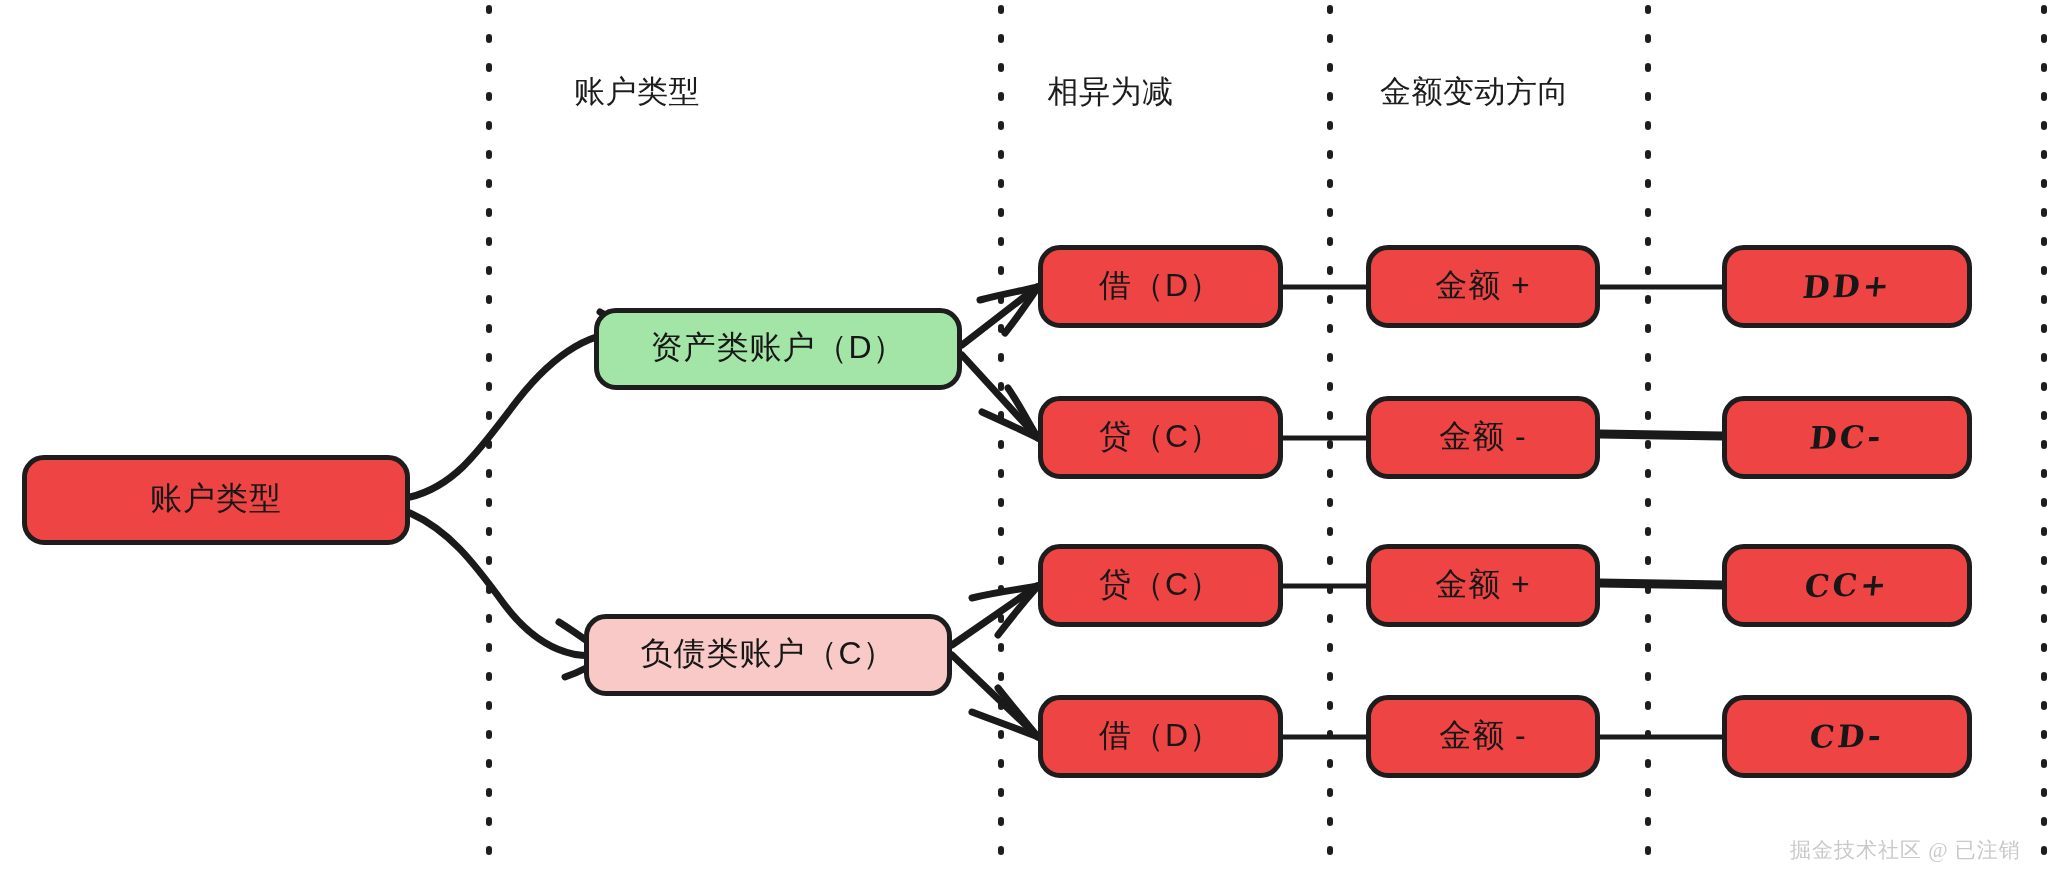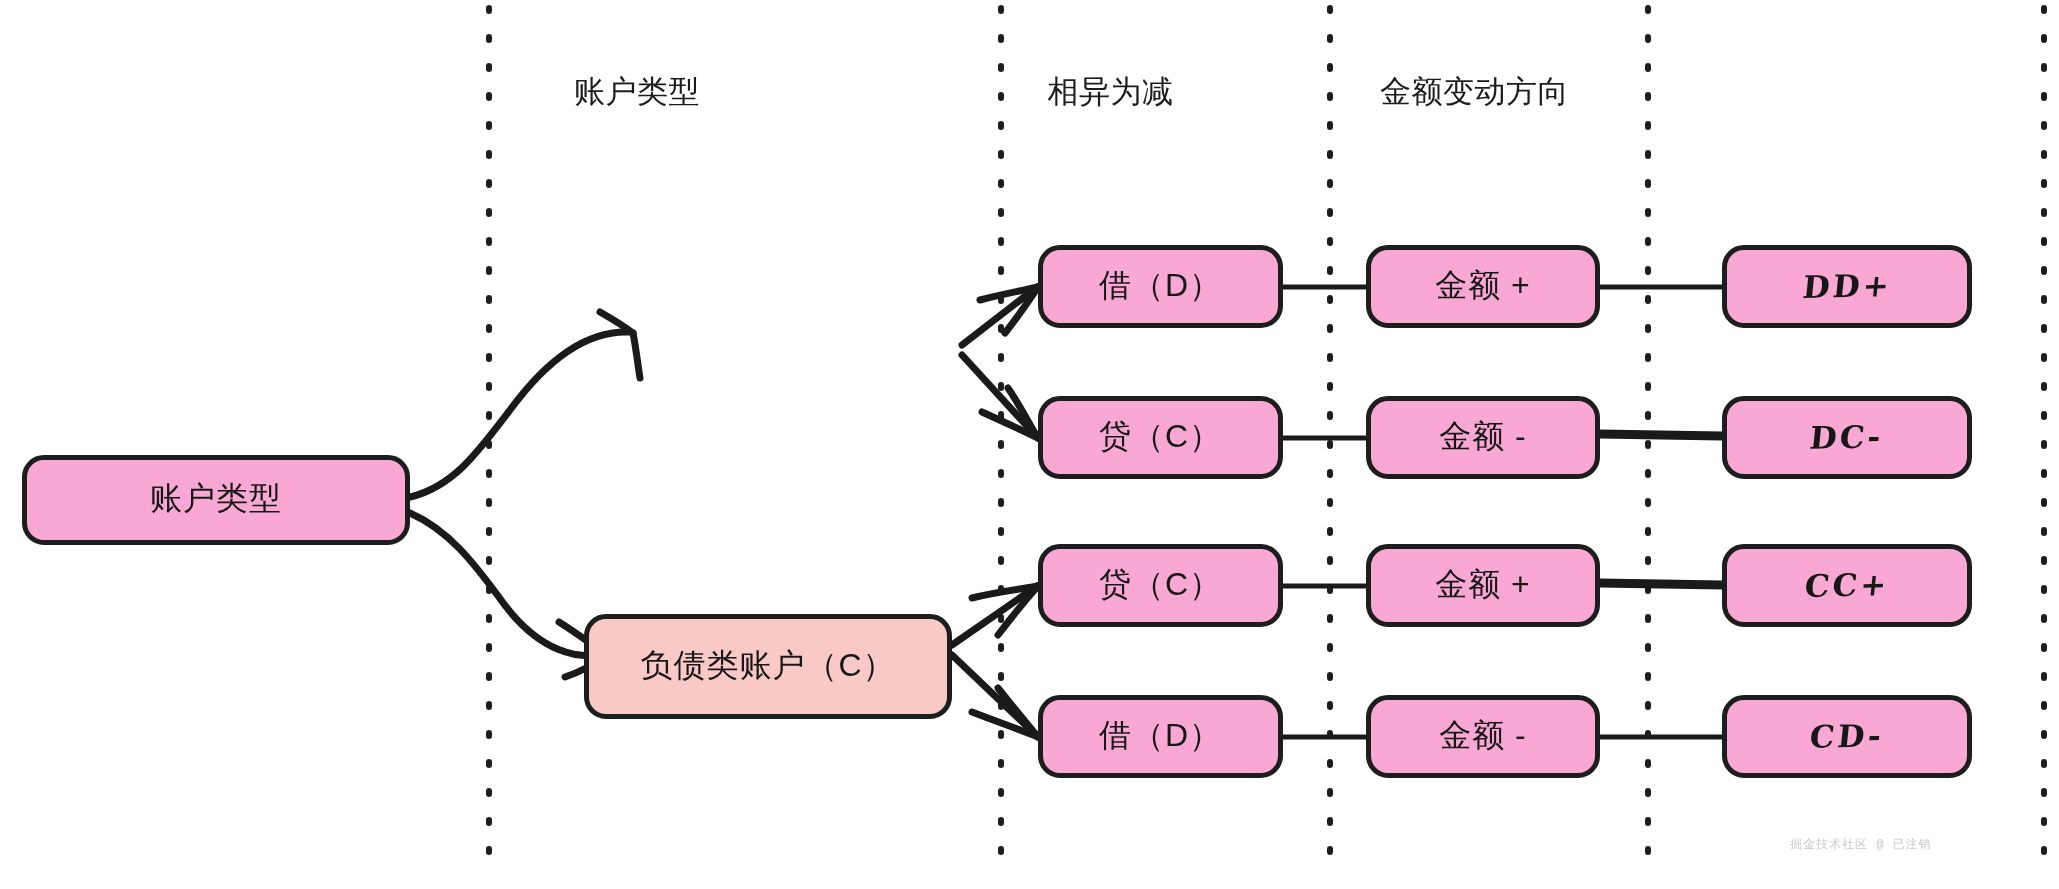--- a/index.html
+++ b/index.html
@@ -39,21 +39,21 @@
 
   
   .node {
     position: absolute;
     box-sizing: border-box;
     display: flex;
     align-items: center;
     justify-content: center;
     border: 5px solid #1d1d1d;
     border-radius: 22px;
-    background: #f9a8d4;
+    background: #ef4444;
     color: #171717;
     font-size: 32px;
     letter-spacing: 1px;
     font-family: "Liberation Sans", "DejaVu Sans", sans-serif;
   }
   .node.green { background: #a3e5a6; border-color: #1d1d1d; }
   .node.pink  { background: #f9c9c7; border-color: #1d1d1d; }
 
   .node .label { position: relative; top: -1px; }
 
@@ -66,24 +66,24 @@
   }
   .node.hand .label {
     transform: skewX(-7deg) rotate(-1.2deg);
     display: inline-block;
   }
 
   
   .watermark {
     position: absolute;
     color: #c9c9c9;
-    font-size: 12px;
+    font-size: 21px;
     letter-spacing: 1px;
     white-space: nowrap;
-    font-family: Liberation Mono, monospace;
+    font-family: Liberation Serif, serif;
   }
 </style>
 </head>
 <body>
 
 <div id="canvas">
 
   <svg id="wires" viewBox="0 0 2059 889" xmlns="http://www.w3.org/2000/svg">
     <defs>
       <style>
@@ -181,22 +181,25 @@
 
   <div class="col-head" style="left:1003px; top:72px; width:215px;">相异为减</div>
 
   <div class="col-head" style="left:1332px; top:72px; width:285px;">金额变动方向</div>
 
 
   <div class="node" style="left:22px; top:455px; width:388px; height:90px;">
     <span class="label">账户类型</span>
   </div>
 
-
-  <div class="node pink" style="left:584px; top:614px; width:368px; height:105px;">
+  <div class="node green" style="left:594px; top:308px; width:368px; height:82px;">
+    <span class="label">资产类账户（D）</span>
+  </div>
+
+  <div class="node pink" style="left:584px; top:614px; width:368px; height:82px;">
     <span class="label">负债类账户（C）</span>
   </div>
 
   <div class="node" style="left:1038px; top:245px; width:245px; height:83px;">
     <span class="label">借（D）</span>
   </div>
 
   <div class="node" style="left:1038px; top:396px; width:245px; height:83px;">
     <span class="label">贷（C）</span>
   </div>

